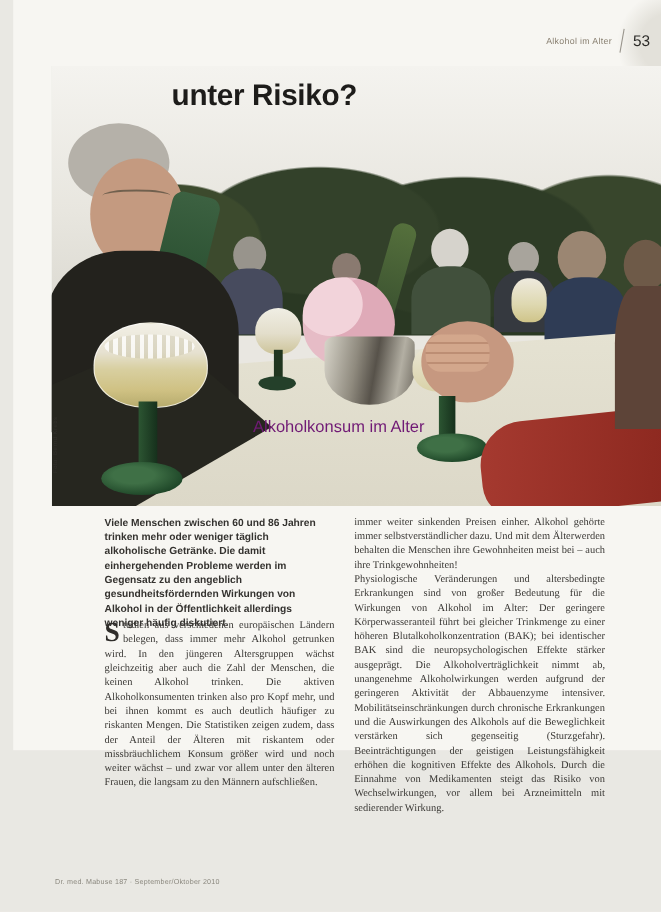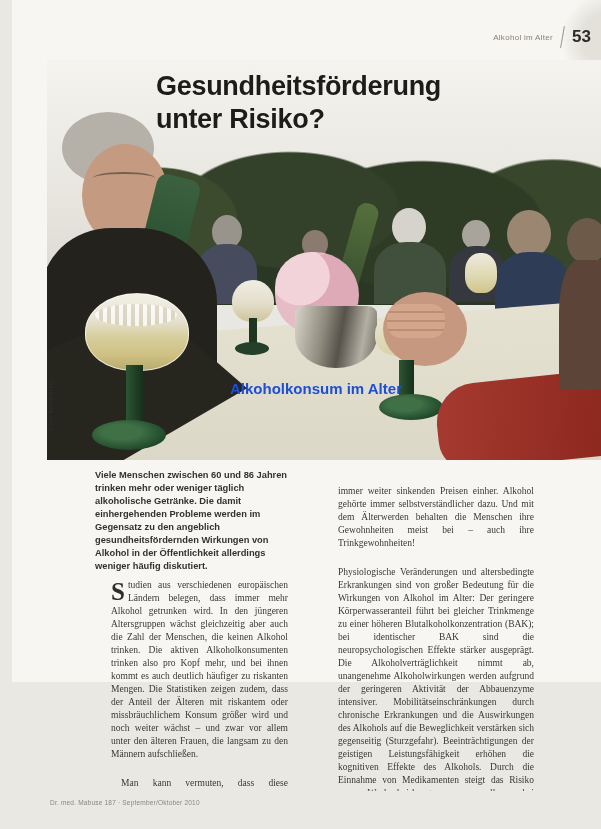--- a/index.html
+++ b/index.html
@@ -13,49 +13,49 @@
     position:absolute;left:12px;top:0;width:601px;height:682px;
     background:
       radial-gradient(circle 60px at 8px 810px, #d8d6cf 0 40%, transparent 70%),
       radial-gradient(circle 70px at 598px 40px, #e3e1da 0 40%, transparent 70%),
       #f7f6f2;
   }
   
   .hdr{position:absolute;left:0;top:26px;right:22px;display:flex;justify-content:flex-end;align-items:center;gap:9px;}
   .hdr .sect{font-size:8px;color:#8a8172;letter-spacing:.3px;}
   .hdr .rule{width:1px;height:22px;background:#9a968e;transform:rotate(10deg);}
-  .hdr .pno{font-size:17px;font-weight:bold;color:#2b2a27;}
+  .hdr .pno{font-size:14px;font-weight:normal;color:#2b2a27;}
   
   .title{position:absolute;left:144px;top:70px;font-size:27px;line-height:33px;font-weight:bold;color:#1d1c1a;letter-spacing:-.3px;z-index:30;}
   
   .ph{position:absolute;left:35px;top:60px;width:557px;height:400px;overflow:hidden;background:#e9e7e1;}
   .ph .abs{position:absolute;}
   .el{border-radius:50%;}
   
-  .kick-title{font-size:15px;font-weight:bold;color:#1d4ed8;}
+  .kick-title{font-size:15px;font-weight:normal;color:#701a75;}
   .kick-author{font-size:11px;font-weight:bold;font-style:italic;color:#2a2925;margin-top:4px;}
   .credit{
     position:absolute;left:1px;top:295px;height:75px;
     writing-mode:vertical-rl;transform:rotate(180deg);
     font-size:5.5px;color:#32302c;letter-spacing:.4px;
   }
   
   .lead{
     position:absolute;left:83px;top:469px;width:207px;
     font-size:9.3px;line-height:13px;font-weight:bold;color:#34322f;
     text-align:left;
   }
   .col{
     position:absolute;top:563px;height:228px;overflow:hidden;
     font-family:"Liberation Serif",serif;font-size:9.5px;line-height:13px;color:#3a3835;
     text-align:justify;hyphens:auto;
   }
   .col.left{left:83px;width:209px;}
   .col.right{top:469px;left:310px;width:228px;height:322px;}
-  .col p{margin:16px;}
+  .col p{margin:0;}
   .col p.indent{text-indent:10px;}
   .dropcap{
     float:left;font-size:25px;line-height:21px;font-weight:bold;
     padding:2px 3px 0 0;color:#2f2d2a;font-family:"Liberation Serif",serif;
   }
   .subhead{
     font-family:"Liberation Sans",sans-serif;font-weight:bold;font-size:9.5px;
     color:#262522;margin:9px 0 3px 0;text-align:left;
   }
   .footer{position:absolute;left:38px;top:799px;font-size:6.5px;color:#8b887f;letter-spacing:.2px;}
@@ -65,21 +65,20 @@
 
 <div class="page">
 
   <div class="hdr">
     <span class="sect">Alkohol im Alter</span>
     <span class="rule"></span>
     <span class="pno">53</span>
   </div>
 
   <div class="title">
-    <div>Gesundheitsförderung</div>
     <div>unter Risiko?</div>
   </div>
 
   <div class="ph">
 
     <div class="abs" style="left:0;top:0;right:0;height:60%;background:linear-gradient(#f4f3ef 0%,#e8e6df 55%,#d9d7cf 100%);"></div>
 
     <div class="abs" style="left:50px;top:55px;width:507px;height:190px;background:
       radial-gradient(ellipse 130px 85px at 12% 55%, #3c4a2d 60%, transparent 62%),
       radial-gradient(ellipse 180px 95px at 38% 50%, #33412a 60%, transparent 62%),
@@ -142,21 +141,20 @@
       <div class="kick-title">Alkoholkonsum im Alter</div>
     </div>
 
     <div class="credit">Foto: Bernd Krebs</div>
   </div>
 
   <div class="lead">Viele Menschen zwischen 60 und 86 Jahren trinken mehr oder weniger täglich alkoholische Getränke. Die damit einhergehenden Probleme werden im Gegensatz zu den angeblich gesundheitsfördernden Wirkungen von Alkohol in der Öffentlichkeit allerdings weniger häufig diskutiert.</div>
 
   <div class="col left">
     <p><span class="dropcap">S</span><span>tudien aus verschiedenen europäischen Ländern belegen, dass immer mehr Alkohol getrunken wird. In den jüngeren Altersgruppen wächst gleichzeitig aber auch die Zahl der Menschen, die keinen Alkohol trinken. Die aktiven Alkoholkonsumenten trinken also pro Kopf mehr, und bei ihnen kommt es auch deutlich häufiger zu riskanten Mengen. Die Statistiken zeigen zudem, dass der Anteil der Älteren mit riskantem oder missbräuchlichem Konsum größer wird und noch weiter wächst – und zwar vor allem unter den älteren Frauen, die langsam zu den Männern aufschließen.</span></p>
-    <p class="indent">Man kann vermuten, dass diese Entwicklung mit gesellschaftlichen Veränderungen zusammenhängt: Die Entwicklung zur „Wohlstandsgesellschaft“ seit den 1960er Jahren ging mit einer leichteren Verfügbarkeit alkoholischer Getränke und</p>
   </div>
 
   <div class="col right">
     <p>immer weiter sinkenden Preisen einher. Alkohol gehörte immer selbstverständlicher dazu. Und mit dem Älterwerden behalten die Menschen ihre Gewohnheiten meist bei – auch ihre Trinkgewohnheiten!</p>
     <p>Physiologische Veränderungen und altersbedingte Erkrankungen sind von großer Bedeutung für die Wirkungen von Alkohol im Alter: Der geringere Körperwasseranteil führt bei gleicher Trinkmenge zu einer höheren Blutalkoholkonzentration (BAK); bei identischer BAK sind die neuropsychologischen Effekte stärker ausgeprägt. Die Alkoholverträglichkeit nimmt ab, unangenehme Alkoholwirkungen werden aufgrund der geringeren Aktivität der Abbauenzyme intensiver. Mobilitätseinschränkungen durch chronische Erkrankungen und die Auswirkungen des Alkohols auf die Beweglichkeit verstärken sich gegenseitig (Sturzgefahr). Beeinträchtigungen der geistigen Leistungsfähigkeit erhöhen die kognitiven Effekte des Alkohols. Durch die Einnahme von Medikamenten steigt das Risiko von Wechselwirkungen, vor allem bei Arzneimitteln mit sedierender Wirkung.</p>
   </div>
 
   <div class="footer">Dr. med. Mabuse 187 · September/Oktober 2010</div>
 
 </div>

